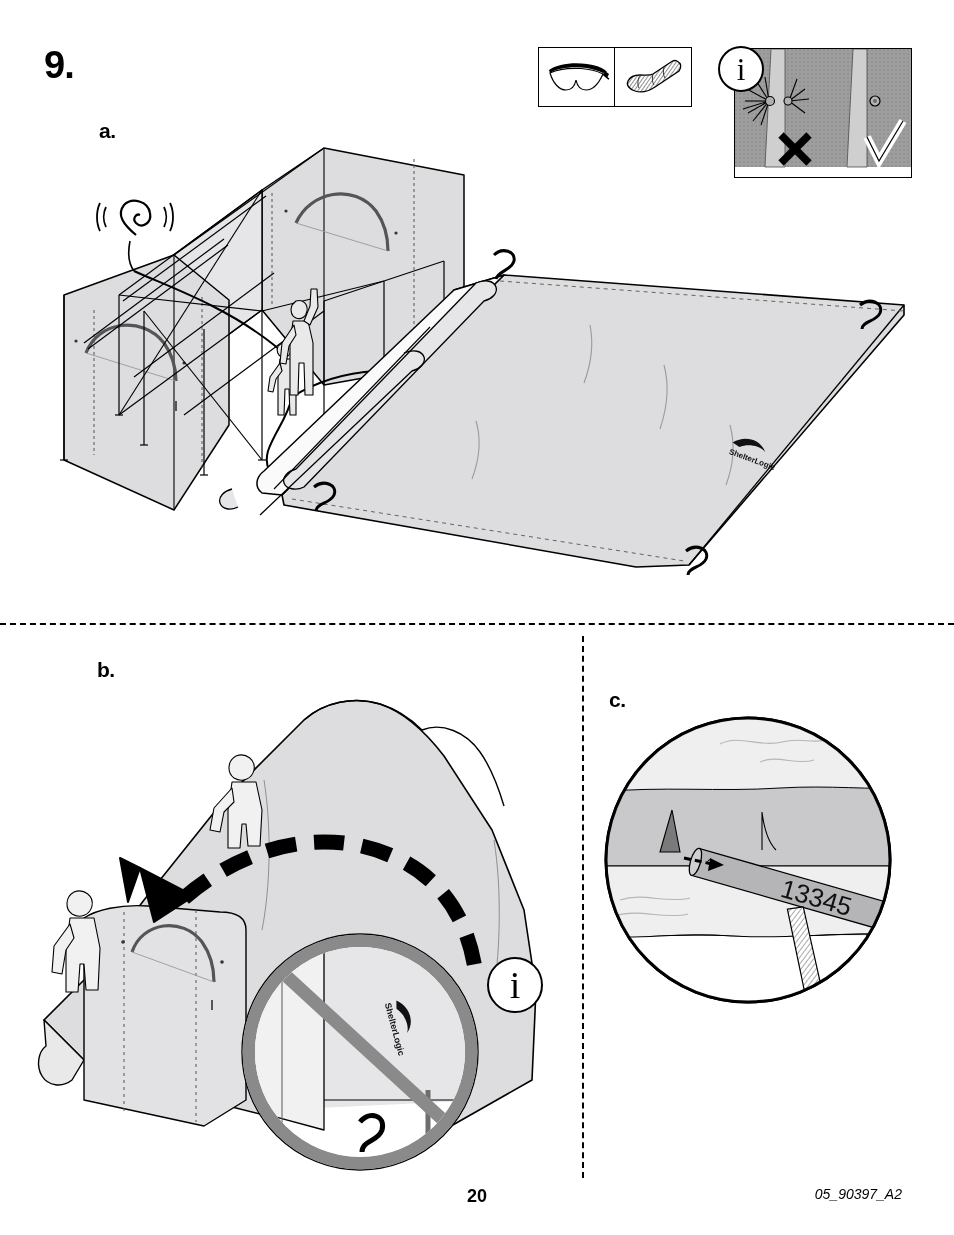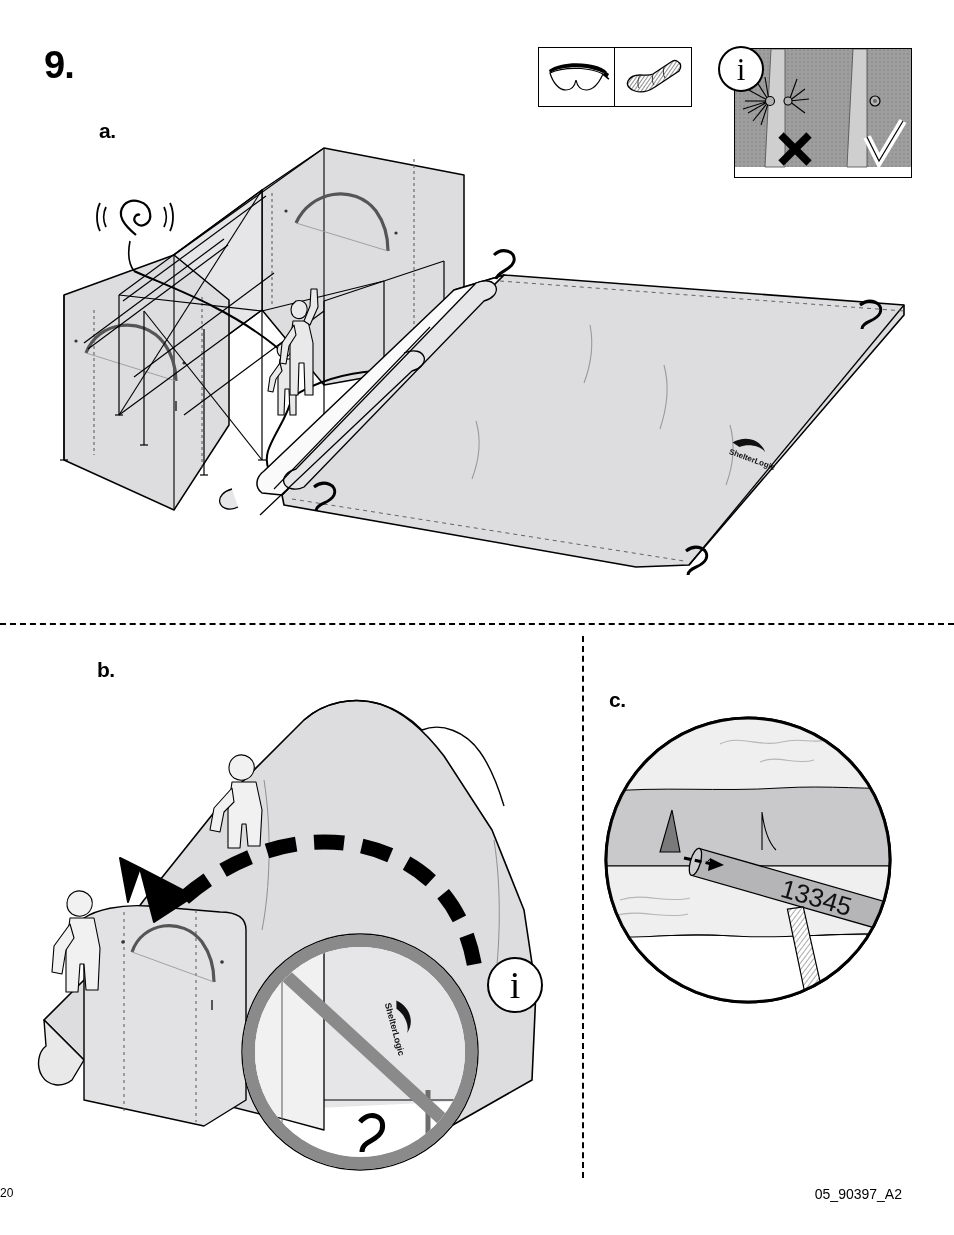--- a/index.html
+++ b/index.html
@@ -13,24 +13,24 @@
   
   .step-number{
     left:44px;top:44px;font-size:38px;font-weight:bold;letter-spacing:-1px;
   }
   .sub-label{font-size:21px;font-weight:bold;letter-spacing:-0.5px;}
   .lbl-a{left:99px;top:119px;}
   .lbl-b{left:97px;top:658px;}
   .lbl-c{left:609px;top:688px;}
 
   .footer-page{
-    left:0;right:0;top:1186px;text-align:left;font-size:12px;
+    left:0;right:0;top:1186px;text-align:center;font-size:18px;font-weight:bold;
   }
   .footer-code{
-    right:52px;top:1186px;font-size:14px;
+    right:52px;top:1186px;font-size:14px;font-style:italic;
   }
 
   
   .divider-h{
     left:0;top:623px;width:954px;height:0;
     border-top:2px dashed #000;
   }
   .divider-v{
     left:582px;top:636px;width:0;height:542px;
     border-left:2px dashed #000;

